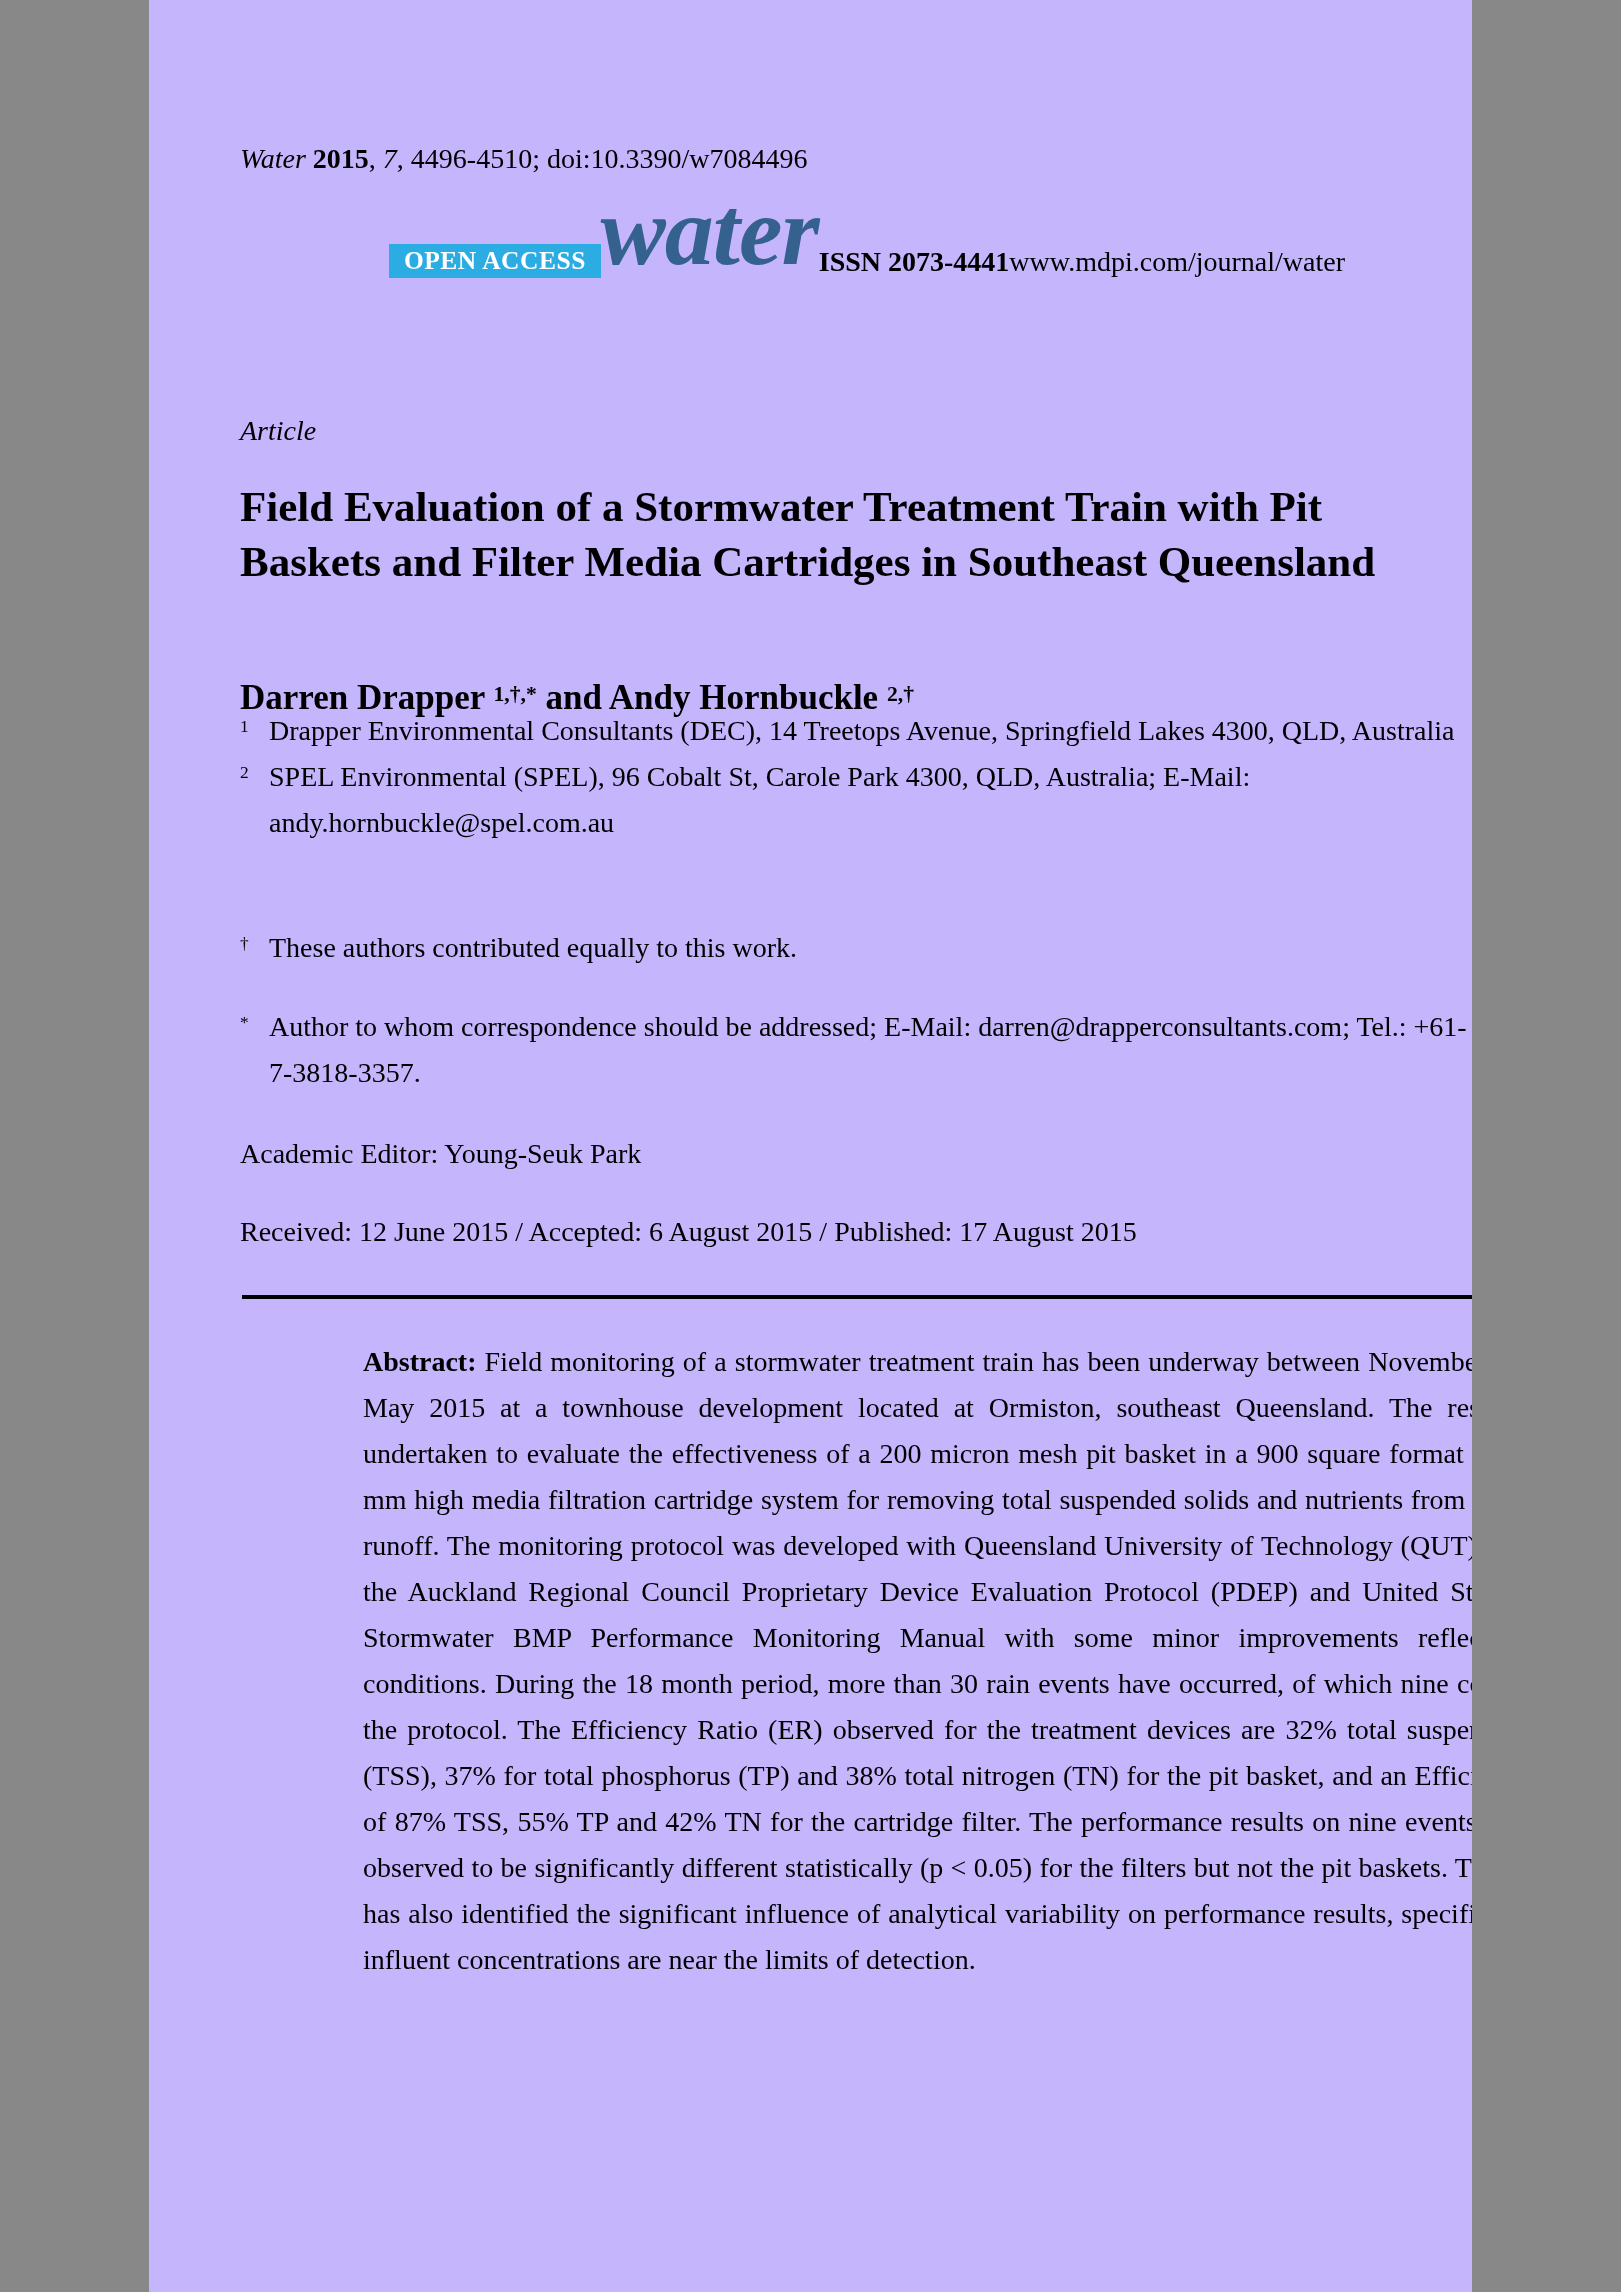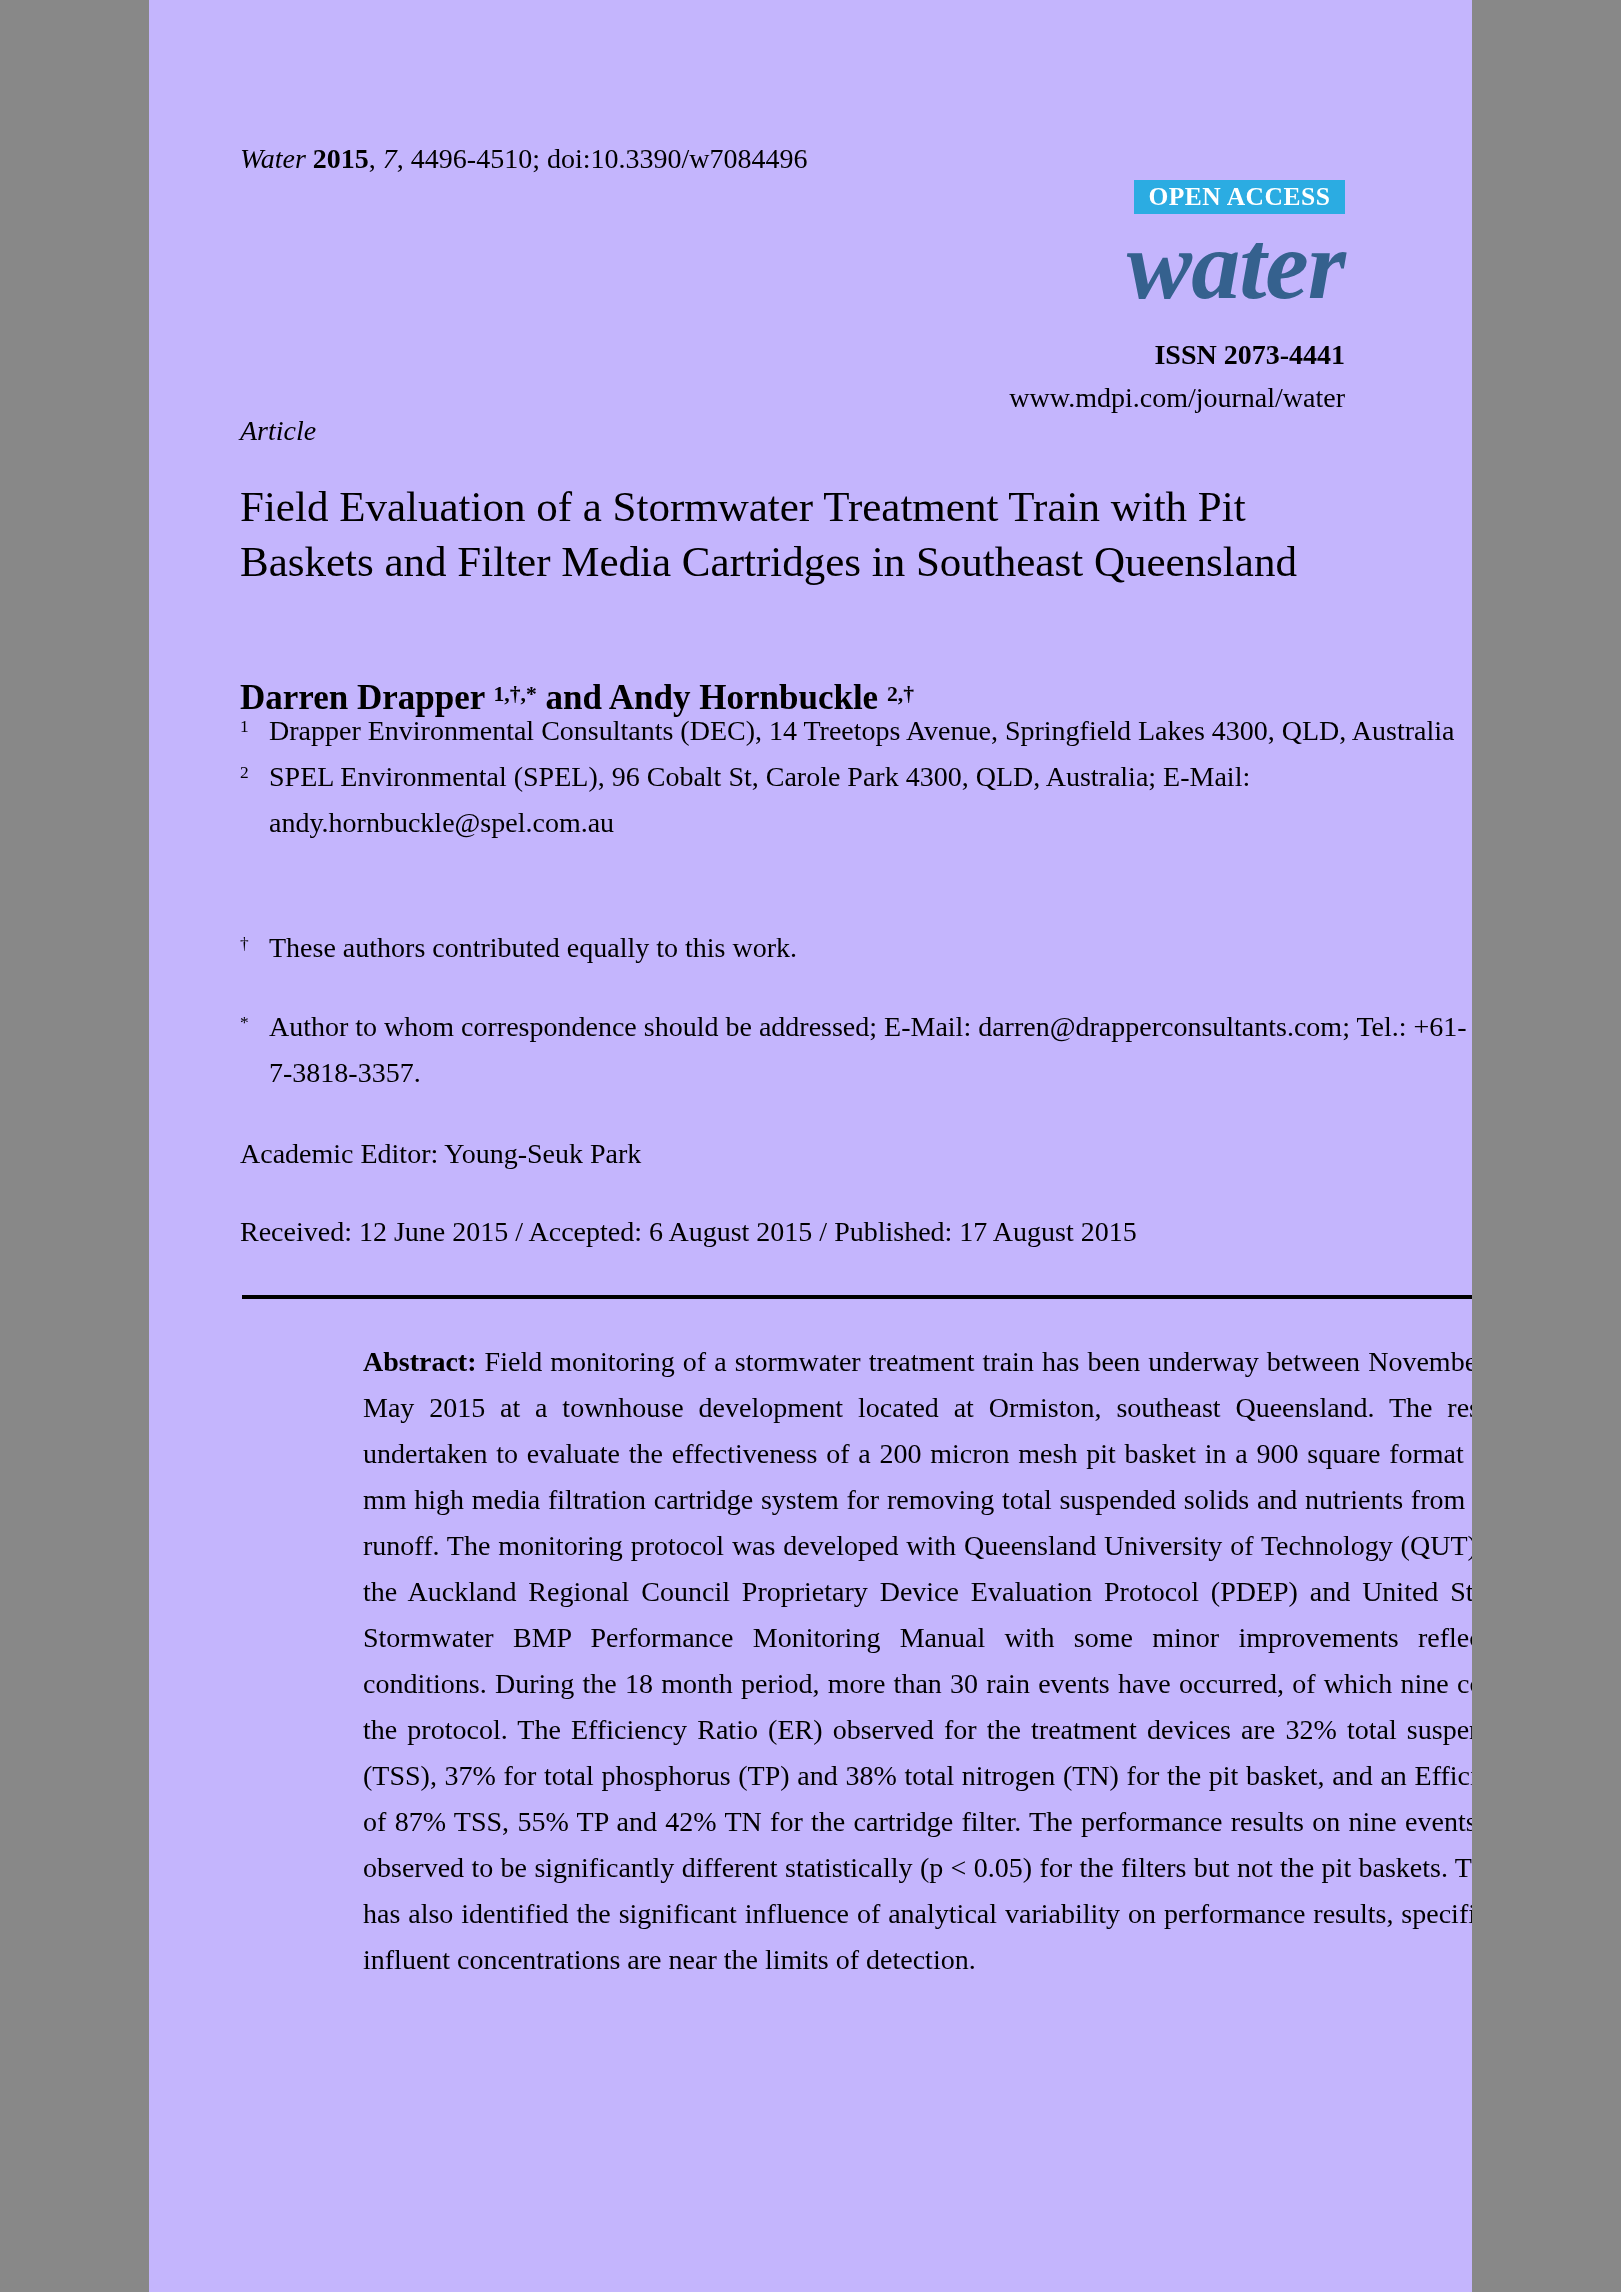--- a/index.html
+++ b/index.html
@@ -13,37 +13,37 @@
     overflow:hidden;
   }
   .abs{position:absolute;}
   .body-text{font-size:28px;line-height:46px;}
   .italic{font-style:italic;}
   .bold{font-weight:bold;}
   sup.marker, sup.auth-sup{font-size:0.62em;line-height:0;vertical-align:7.8px;}
   
   .journal-line{left:91px;top:141px;font-size:28px;line-height:35px;}
   
-  .head-right{top:180px;right:127px;display:flex;flex-direction:column;align-items:flex-end;text-align:left;}
+  .head-right{top:180px;right:127px;display:flex;flex-direction:row;align-items:flex-end;text-align:left;}
   .oa-badge{
     display:inline-block;
     background:#2BACE2;color:#fff;
     font-weight:bold;font-size:25.5px;line-height:29px;
     padding:2px 14.7px 2.9px 14.7px;letter-spacing:0.5px;
   }
   .logo{
     font-size:98px;line-height:94px;
     font-weight:bold;font-style:italic;
     color:#35618E;margin-top:3.9px;letter-spacing:-1px;
   }
   .issn{font-size:28px;font-weight:bold;margin-top:26px;line-height:33px;}
   .jurl{font-size:28px;margin-top:9.8px;line-height:33px;}
   
   .article-label{left:91px;top:411px;font-size:28px;font-style:italic;line-height:39px;}
-  .title{left:91px;top:479px;font-size:43px;font-weight:normal;line-height:55px;white-space:nowrap;}
+  .title{left:91px;top:479px;font-size:43px;font-weight:bold;line-height:55px;white-space:nowrap;}
   .authors{left:91px;top:629px;font-size:35px;font-weight:bold;line-height:45px;margin-top:46px;}
   .aff-block{left:91px;top:708px;}
   .fn-row,.aff-row{display:grid;grid-template-columns:29px 1218px;}
   .fn-dagger{left:91px;top:925px;}
   .fn-star{left:91px;top:1004px;}
   .academic-editor{left:91px;top:1131px;}
   .dates-line{left:91px;top:1209px;}
   .rule{left:93px;top:1295px;width:1447px;height:3.9px;background:#000;}
   .abstract{
     left:214px;top:1339px;width:1236px;

